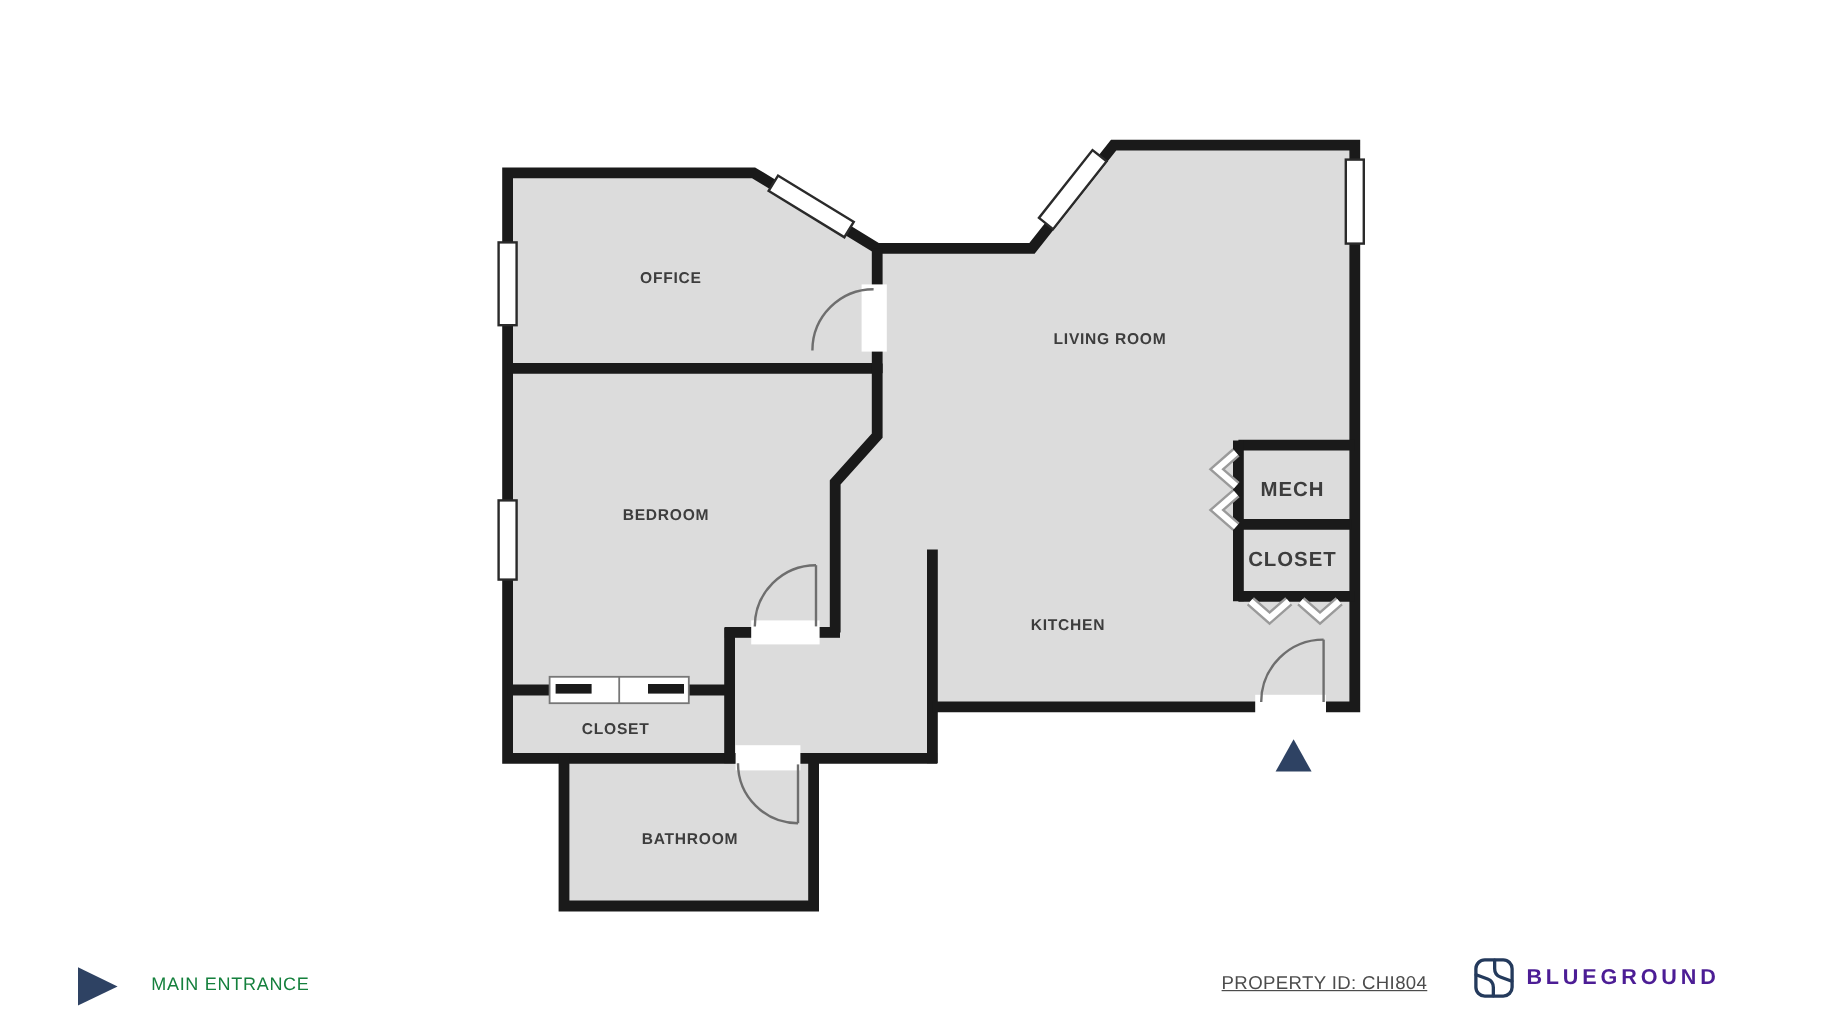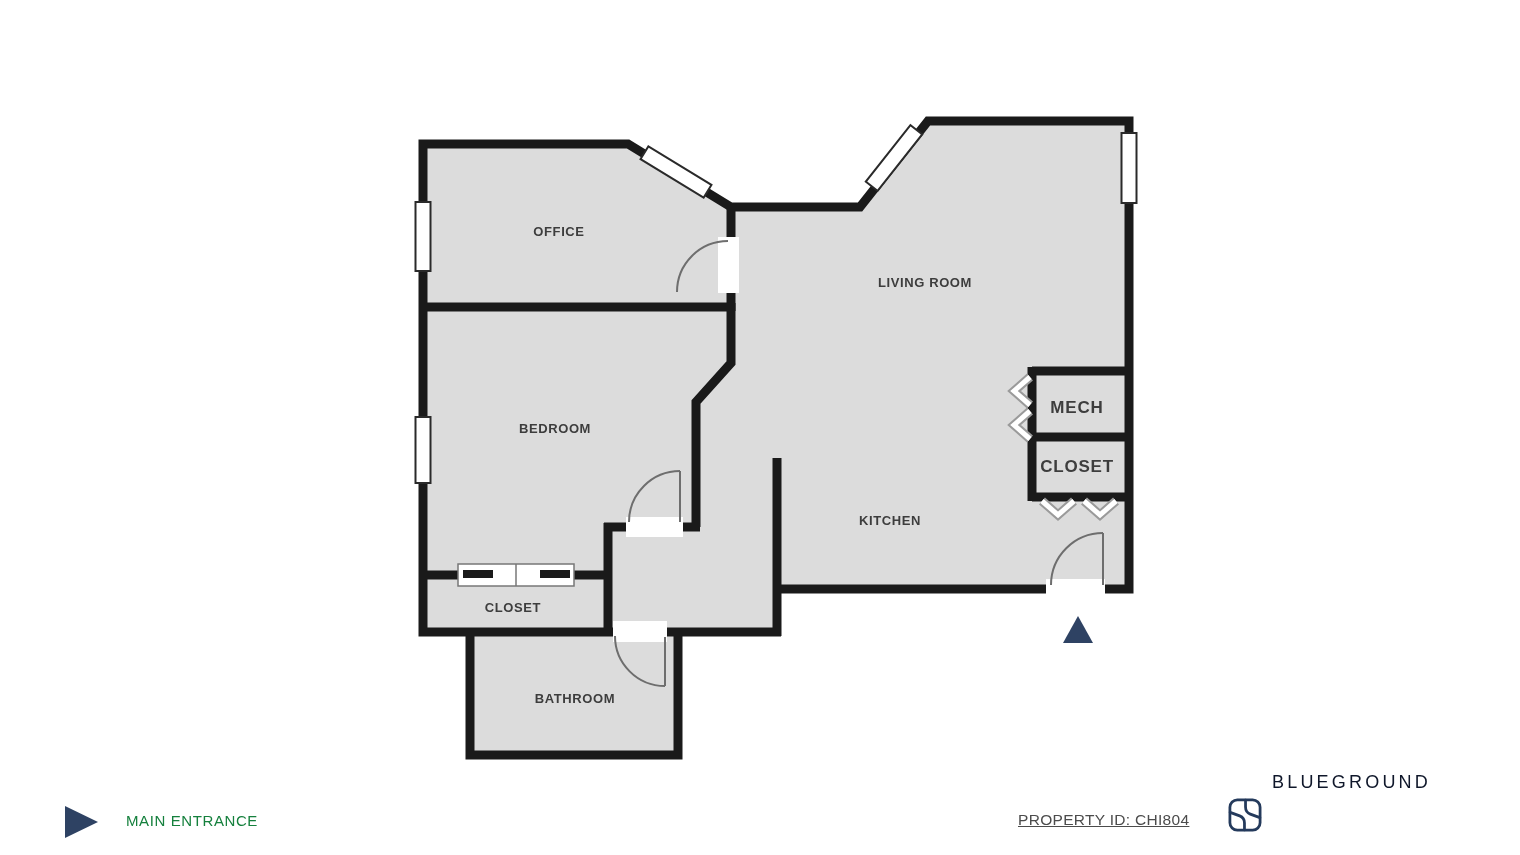--- a/index.html
+++ b/index.html
@@ -5,21 +5,21 @@
   html,body{margin:0;padding:0;background:#ffffff;}
   body{width:1520px;height:855px;position:relative;overflow:hidden;
        font-family:"Liberation Sans", sans-serif;}
   .plan-svg{position:absolute;left:0;top:0;}
   .room-label{font-weight:bold;fill:#3d3d3d;letter-spacing:0.6px;}
   .room-label.small{font-size:13px;}
   .room-label.big{font-size:17px;letter-spacing:0.8px;}
   .footer-item{position:absolute;}
   .legend-text{left:126px;top:812px;font-size:15px;letter-spacing:0.6px;color:#15803d;}
   .property-id{left:1018px;top:811px;font-size:15.5px;letter-spacing:0.3px;color:#4c4c4c;text-decoration:underline;}
-  .brand-word{left:1272px;top:772px;font-size:18px;font-weight:normal;letter-spacing:3.2px;color:#0f172a;}
+  .brand-word{left:1272px;top:804px;font-size:18px;font-weight:bold;letter-spacing:3.2px;color:#4c1d95;}
 </style>
 </head>
 <body>
 
 <svg class="plan-svg" width="1520" height="855" viewBox="0 0 1520 855" xmlns="http://www.w3.org/2000/svg">
 
   <polygon fill="#dcdcdc" points="423,144 628,144 731,207 860,207 928,121 1129,121 1129,589 777,589 777,632 678,632 678,755 470,755 470,632 423,632"></polygon>
 
   <g stroke="#1a1a1a" stroke-width="9" fill="none" stroke-linejoin="miter" stroke-linecap="butt">
     <path d="M 1104,589 H 1129 V 121 H 928 L 860,207 H 731 L 628,144 H 423 V 632 H 615"></path>

